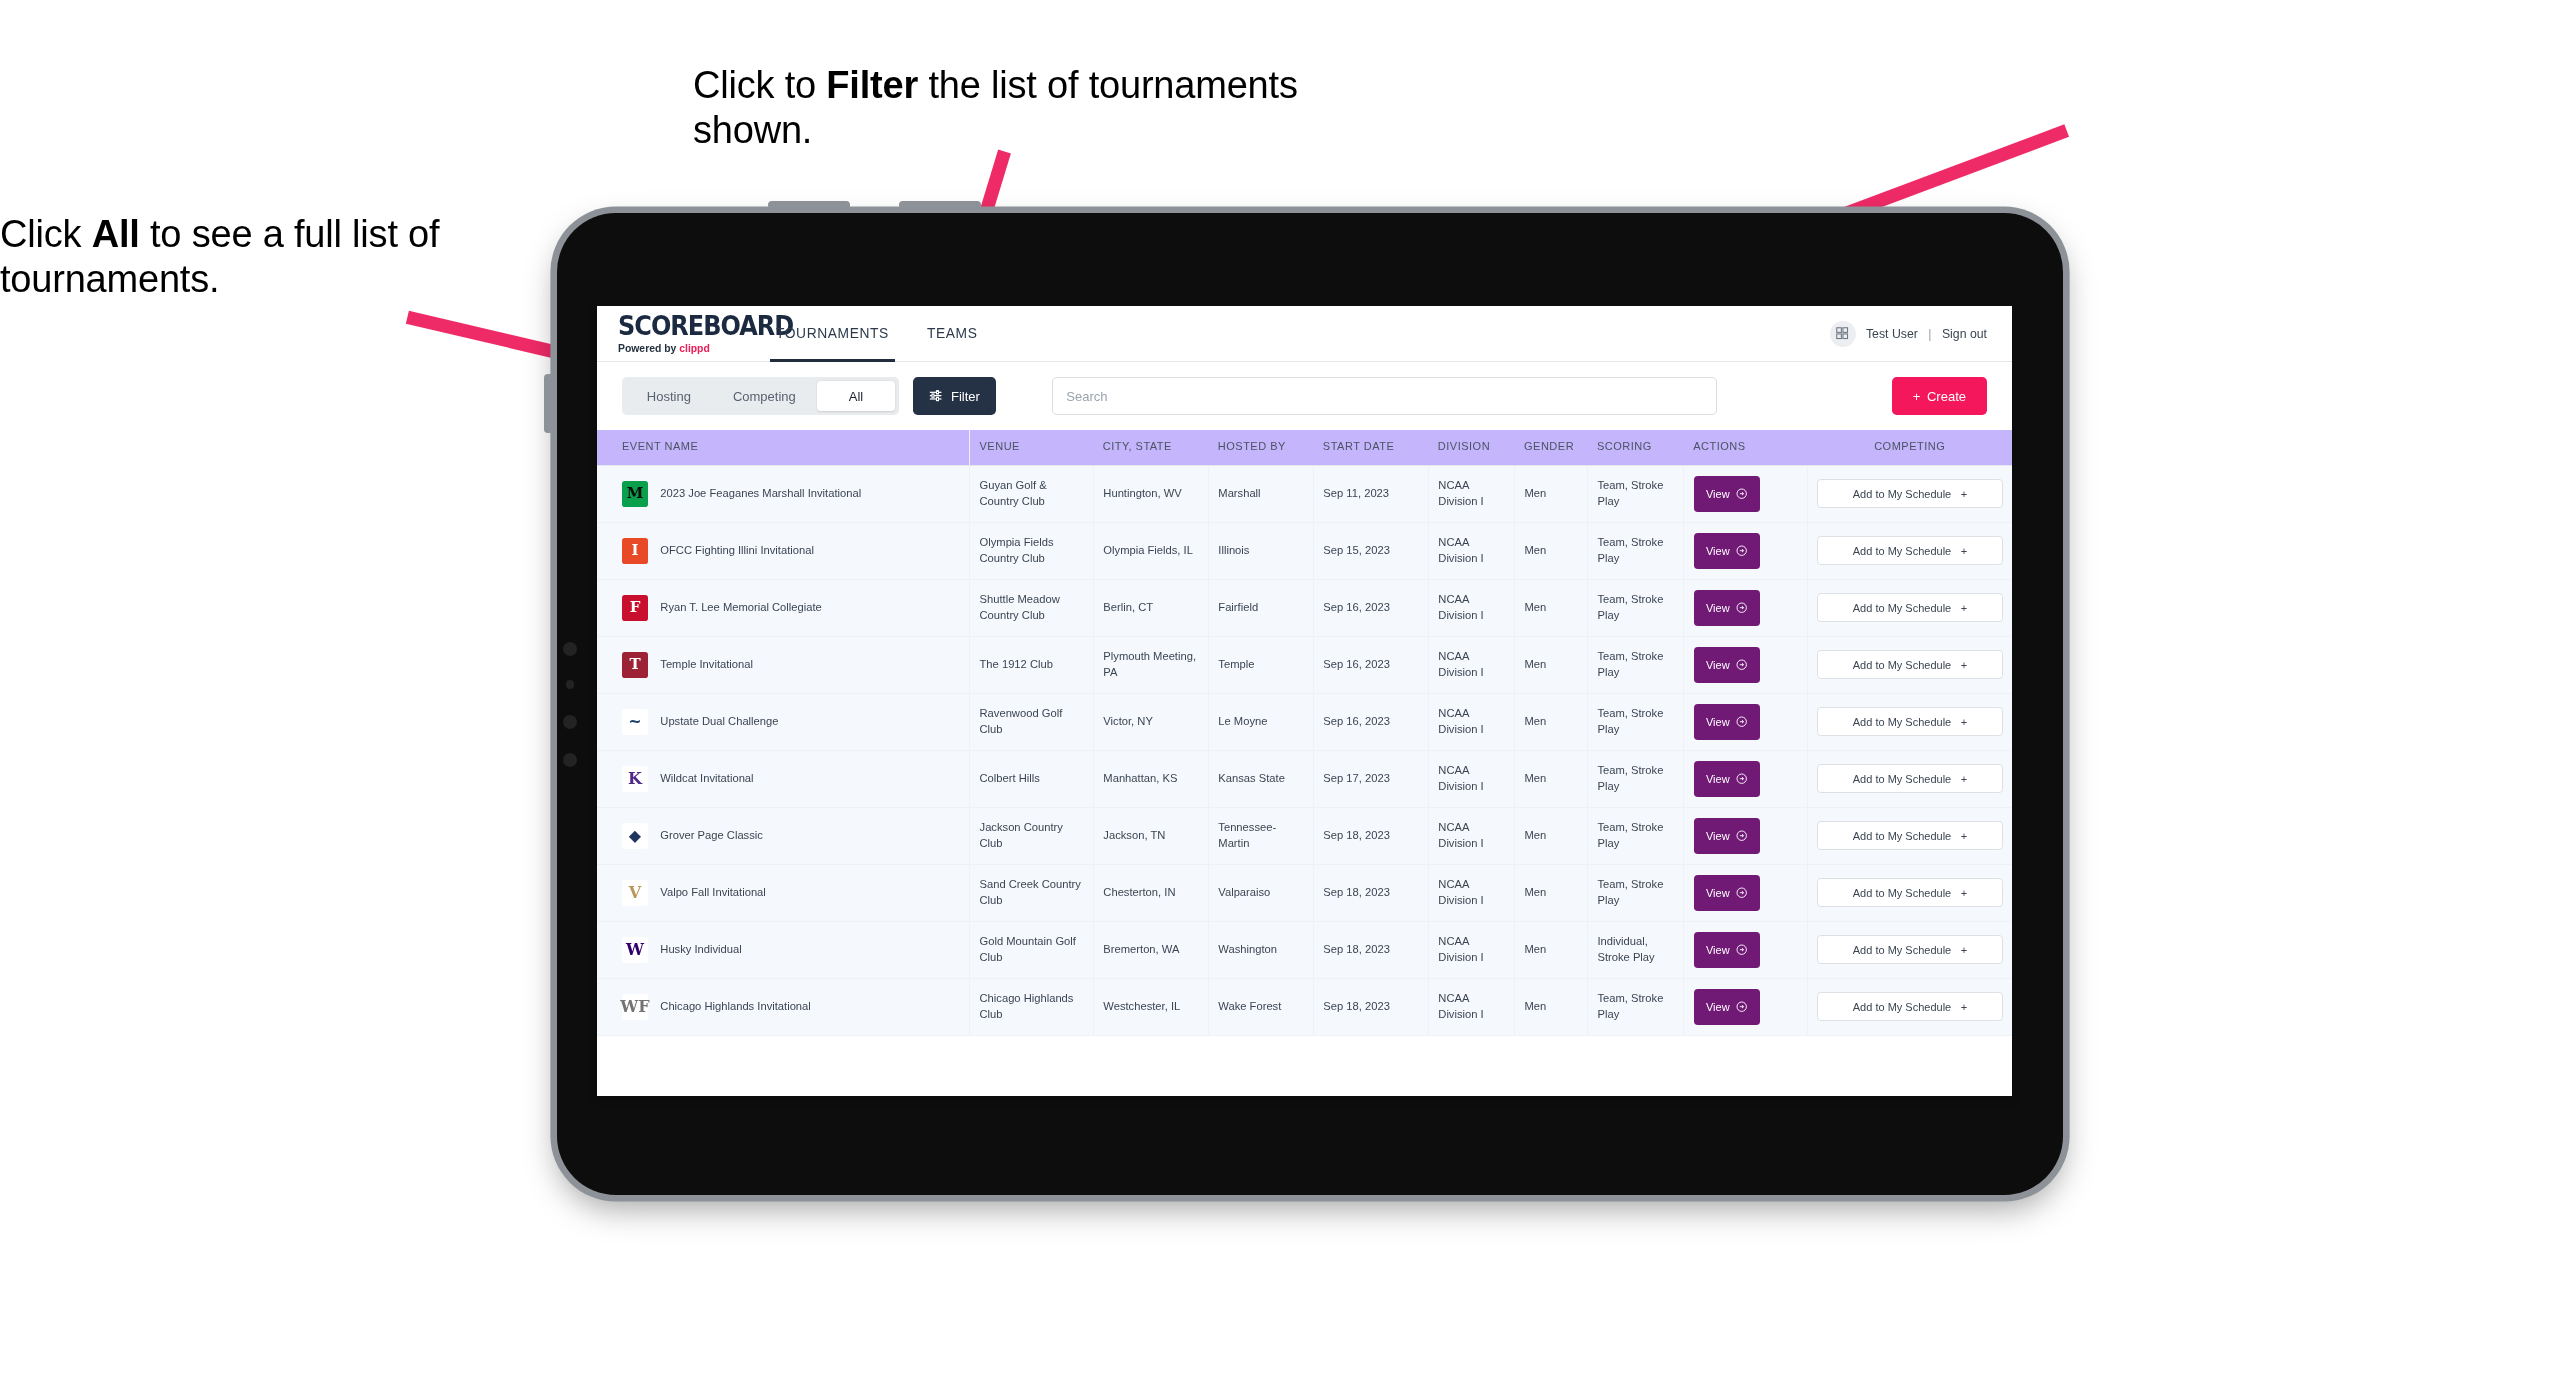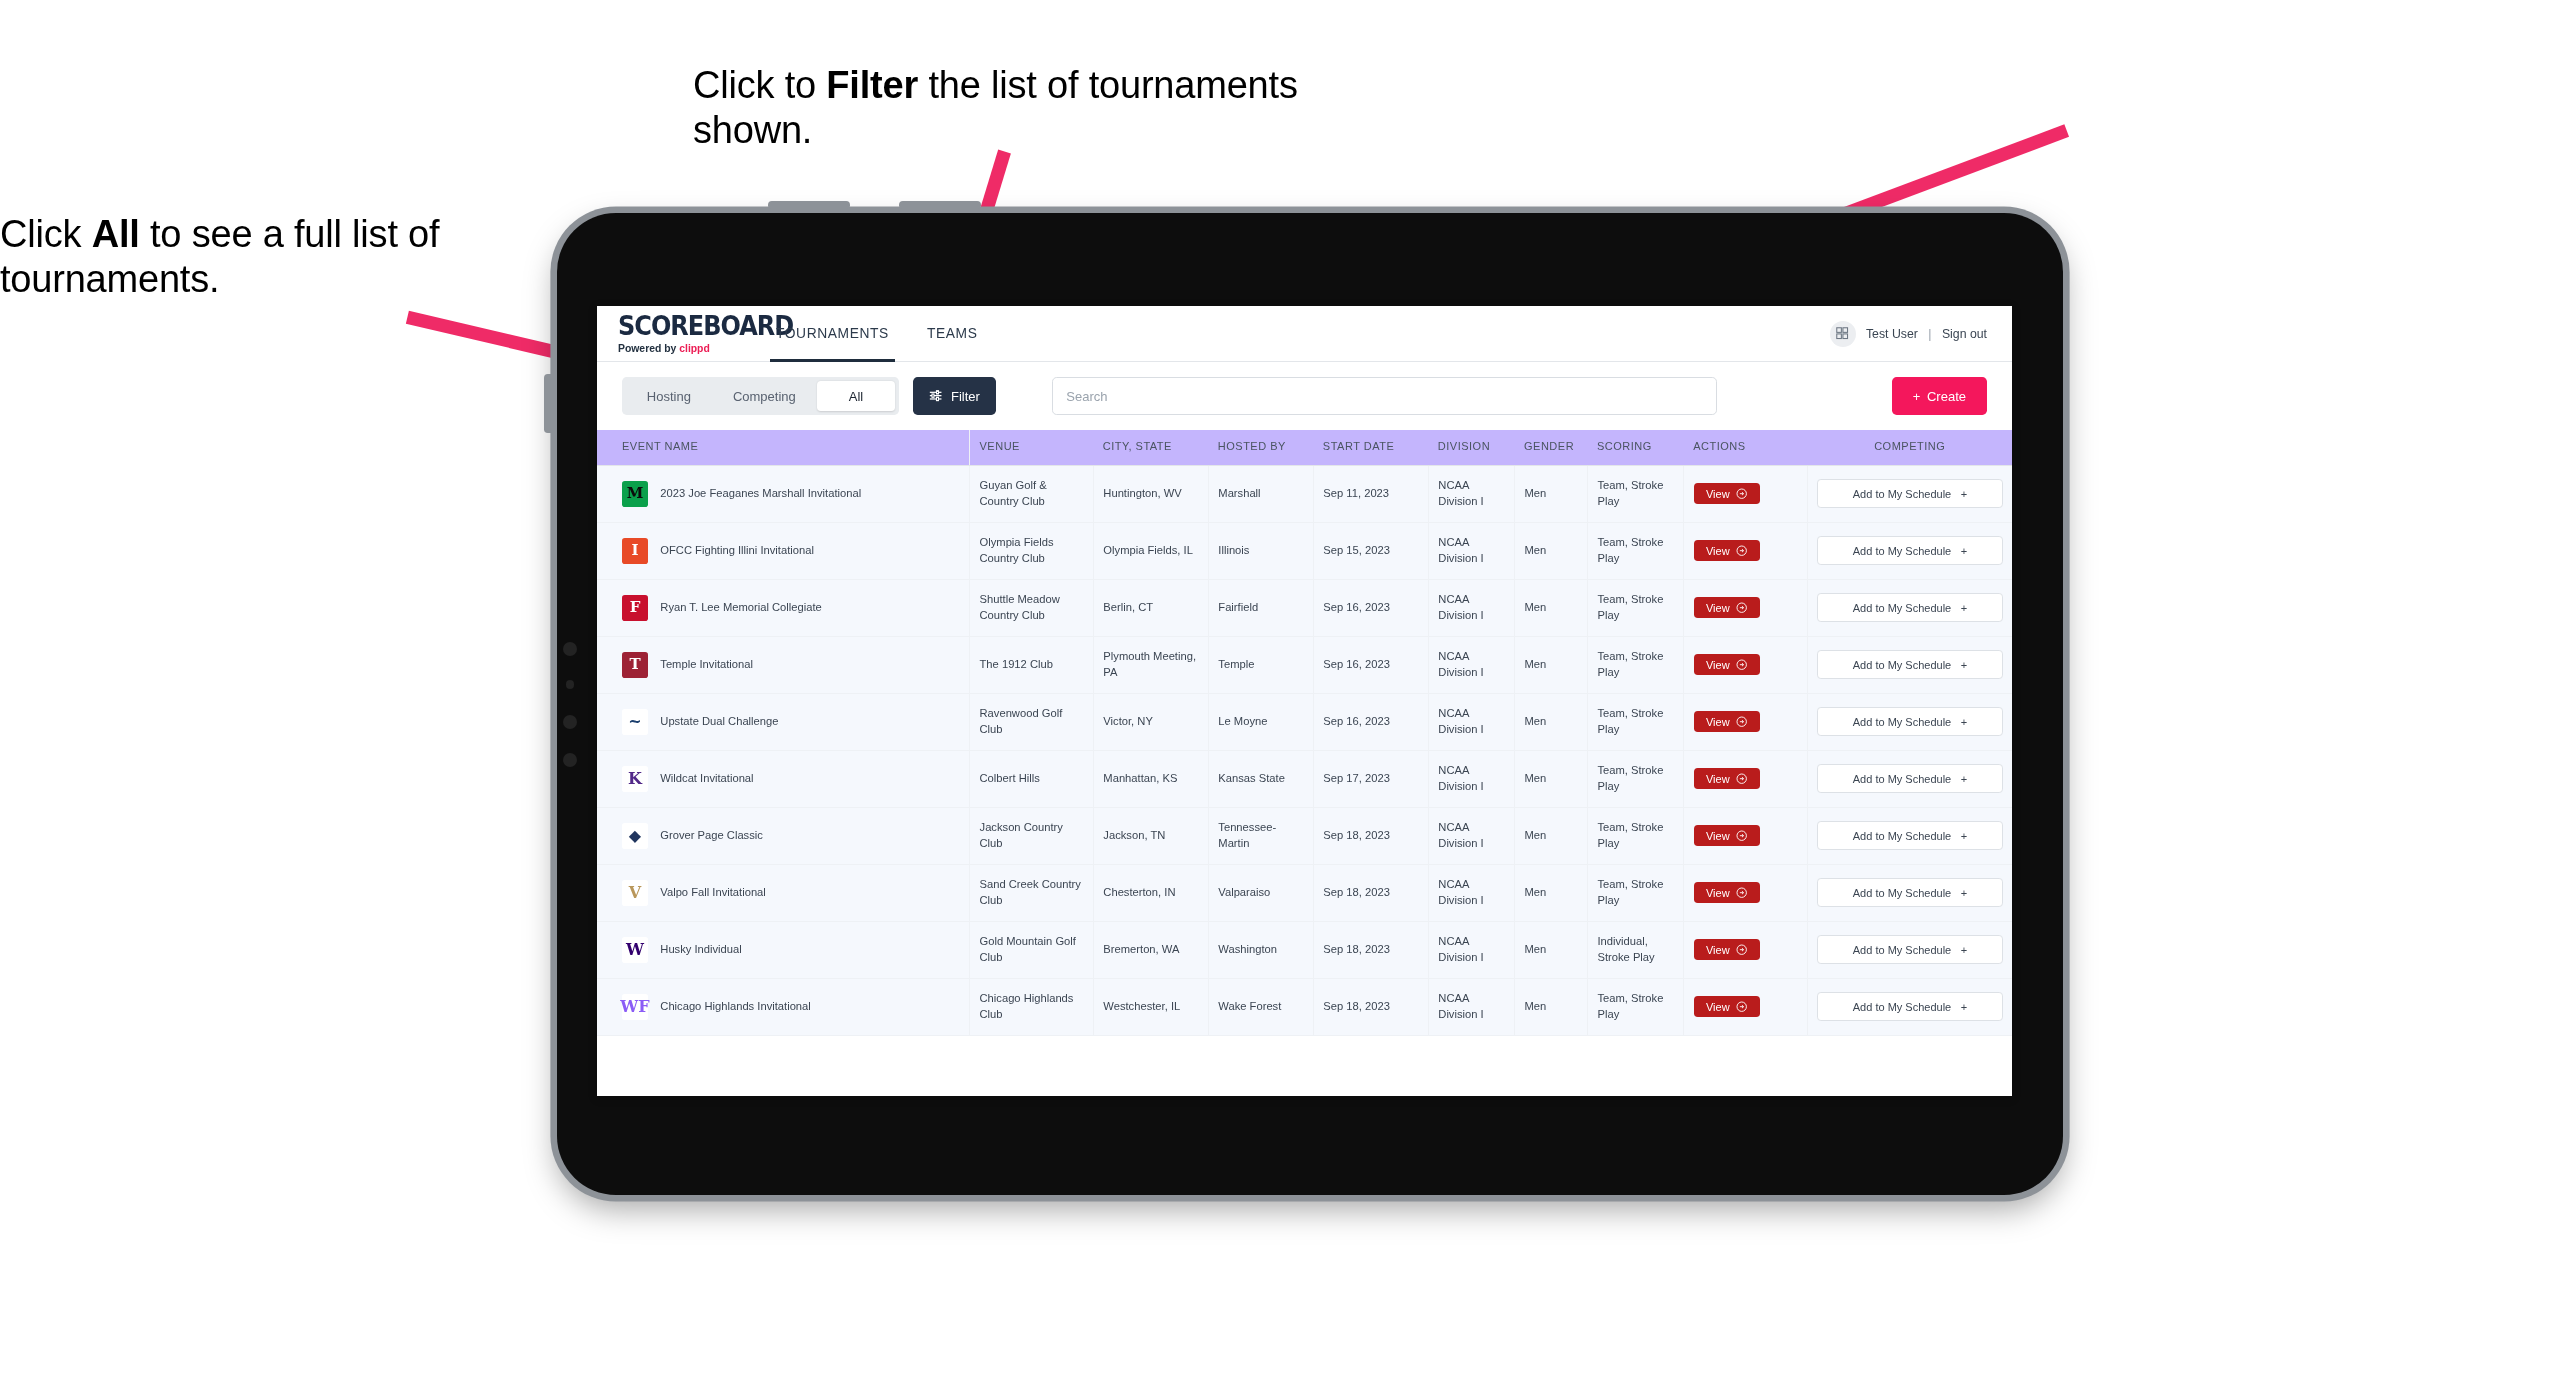--- a/index.html
+++ b/index.html
@@ -143,22 +143,22 @@
   #table tbody td:last-child { border-right: none; }
   .c-name { padding-left: 25px !important; border-right: 0.9px solid #eef1f5; }
   .name-cell { display: flex; align-items: center; gap: 12.3px; }
   .logo {
     width: 26px; height: 26px; flex: 0 0 26px; border-radius: 2.8px;
     display: flex; align-items: center; justify-content: center;
     font-weight: 700; font-size: 15px; color: #fff;
     font-family: "DejaVu Serif", serif; line-height: 1;
   }
   .view-btn {
-    background: #b91c1c; color: #fff; border: none; border-radius: 3.8px;
-    height: 21px; padding: 0 12.3px; font-size: 11px; cursor: pointer;
+    background: #701a75; color: #fff; border: none; border-radius: 3.8px;
+    height: 36px; padding: 0 12.3px; font-size: 11px; cursor: pointer;
     display: inline-flex; align-items: center; gap: 6.6px;
     font-family: "Liberation Sans", sans-serif;
     justify-content: space-between;
   }
   .add-btn {
     background: #fff; color: #3b4552; border: 0.9px solid #dde1e6; border-radius: 3.8px;
     height: 29.4px; padding: 0 13.3px; font-size: 11px; cursor: pointer;
     display: inline-flex; align-items: center; gap: 9.5px; width: 100%;
     justify-content: center; font-family: "Liberation Sans", sans-serif;
   }
@@ -529,21 +529,21 @@
                   </svg>
                 </button></td>
               <td><button class="add-btn">
                   <span>Add to My Schedule</span>
                   <span>+</span>
                 </button></td>
             </tr>
             <tr>
               <td class="c-name">
                 <div class="name-cell">
-                  <span class="logo" style="background:#ffffff;color:#8b5cf6;font-size:16px;">WF</span>
+                  <span class="logo" style="background:#ffffff;color:#737373;font-size:16px;">WF</span>
                   <span>Chicago Highlands Invitational</span>
                 </div>
               </td>
               <td>Chicago Highlands Club</td>
               <td>Westchester, IL</td>
               <td>Wake Forest</td>
               <td>Sep 18, 2023</td>
               <td>NCAA Division I</td>
               <td>Men</td>
               <td>Team, Stroke Play</td>

